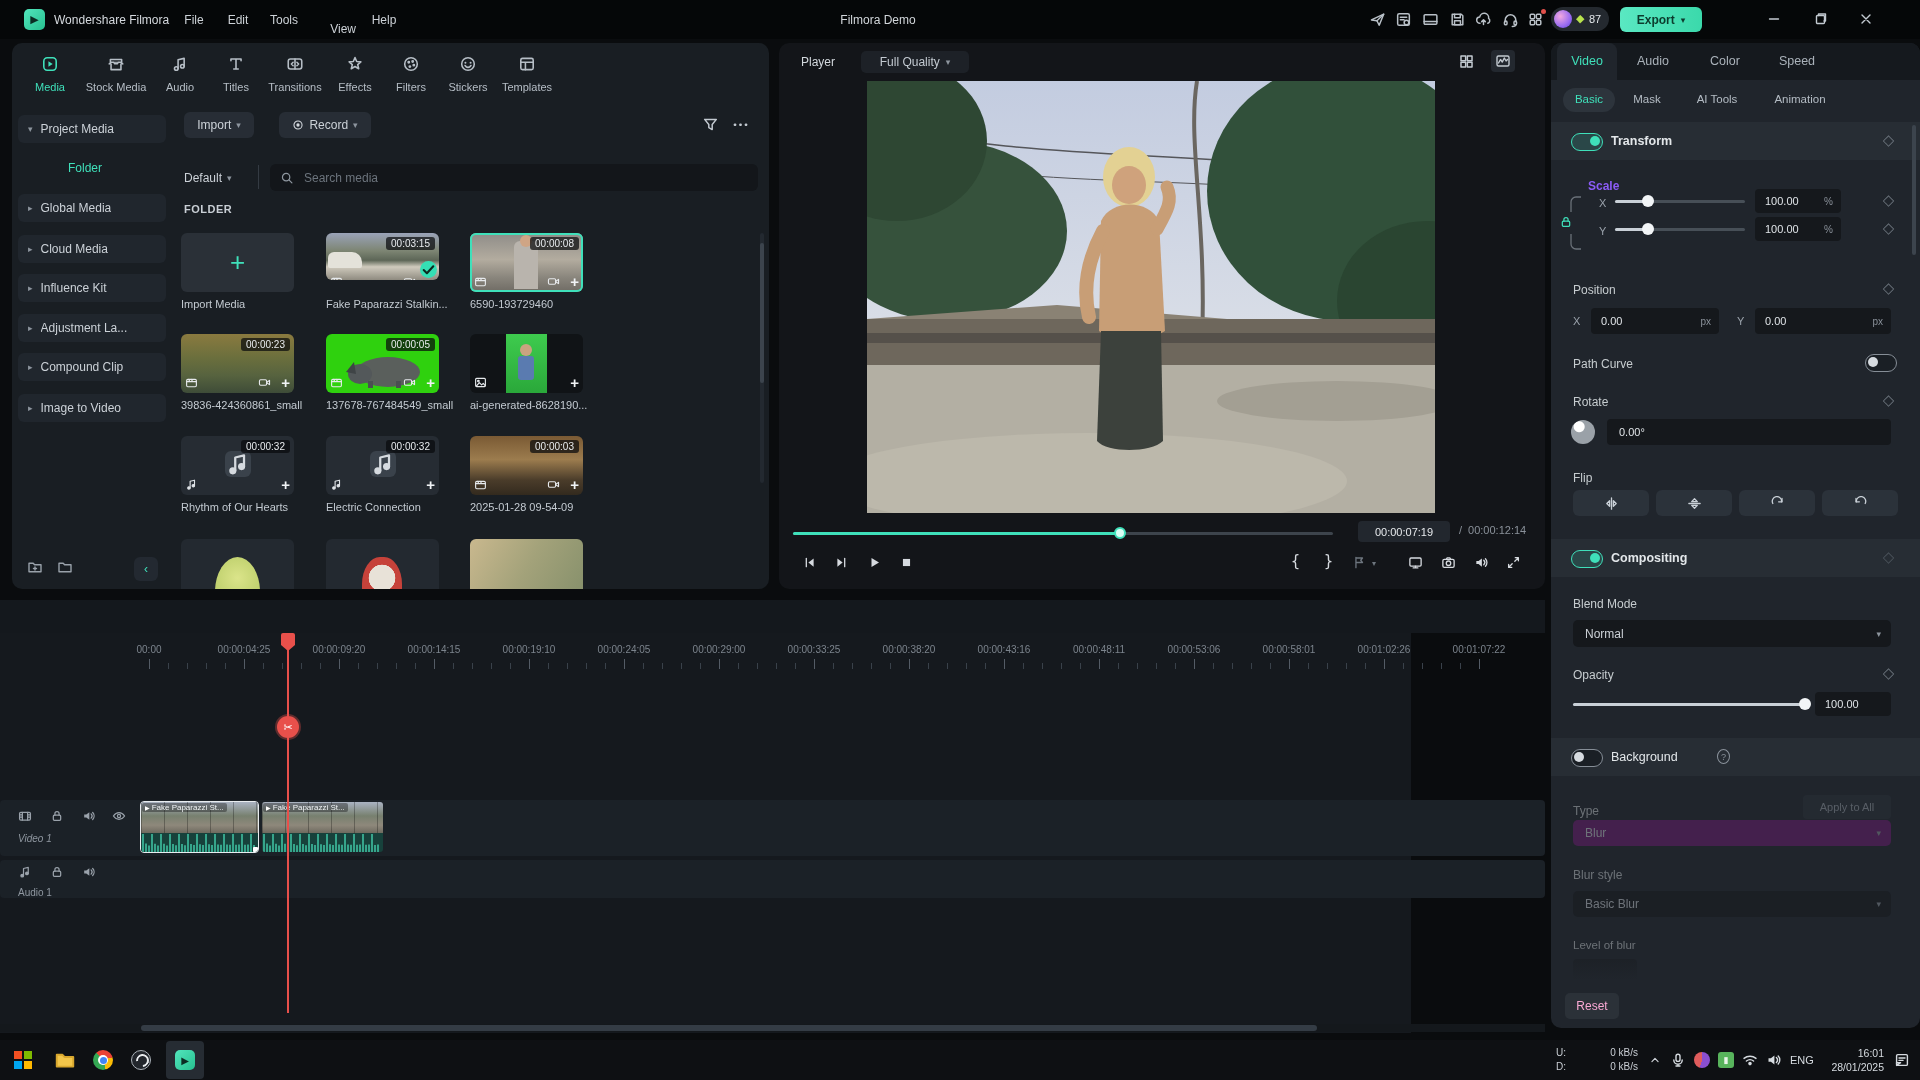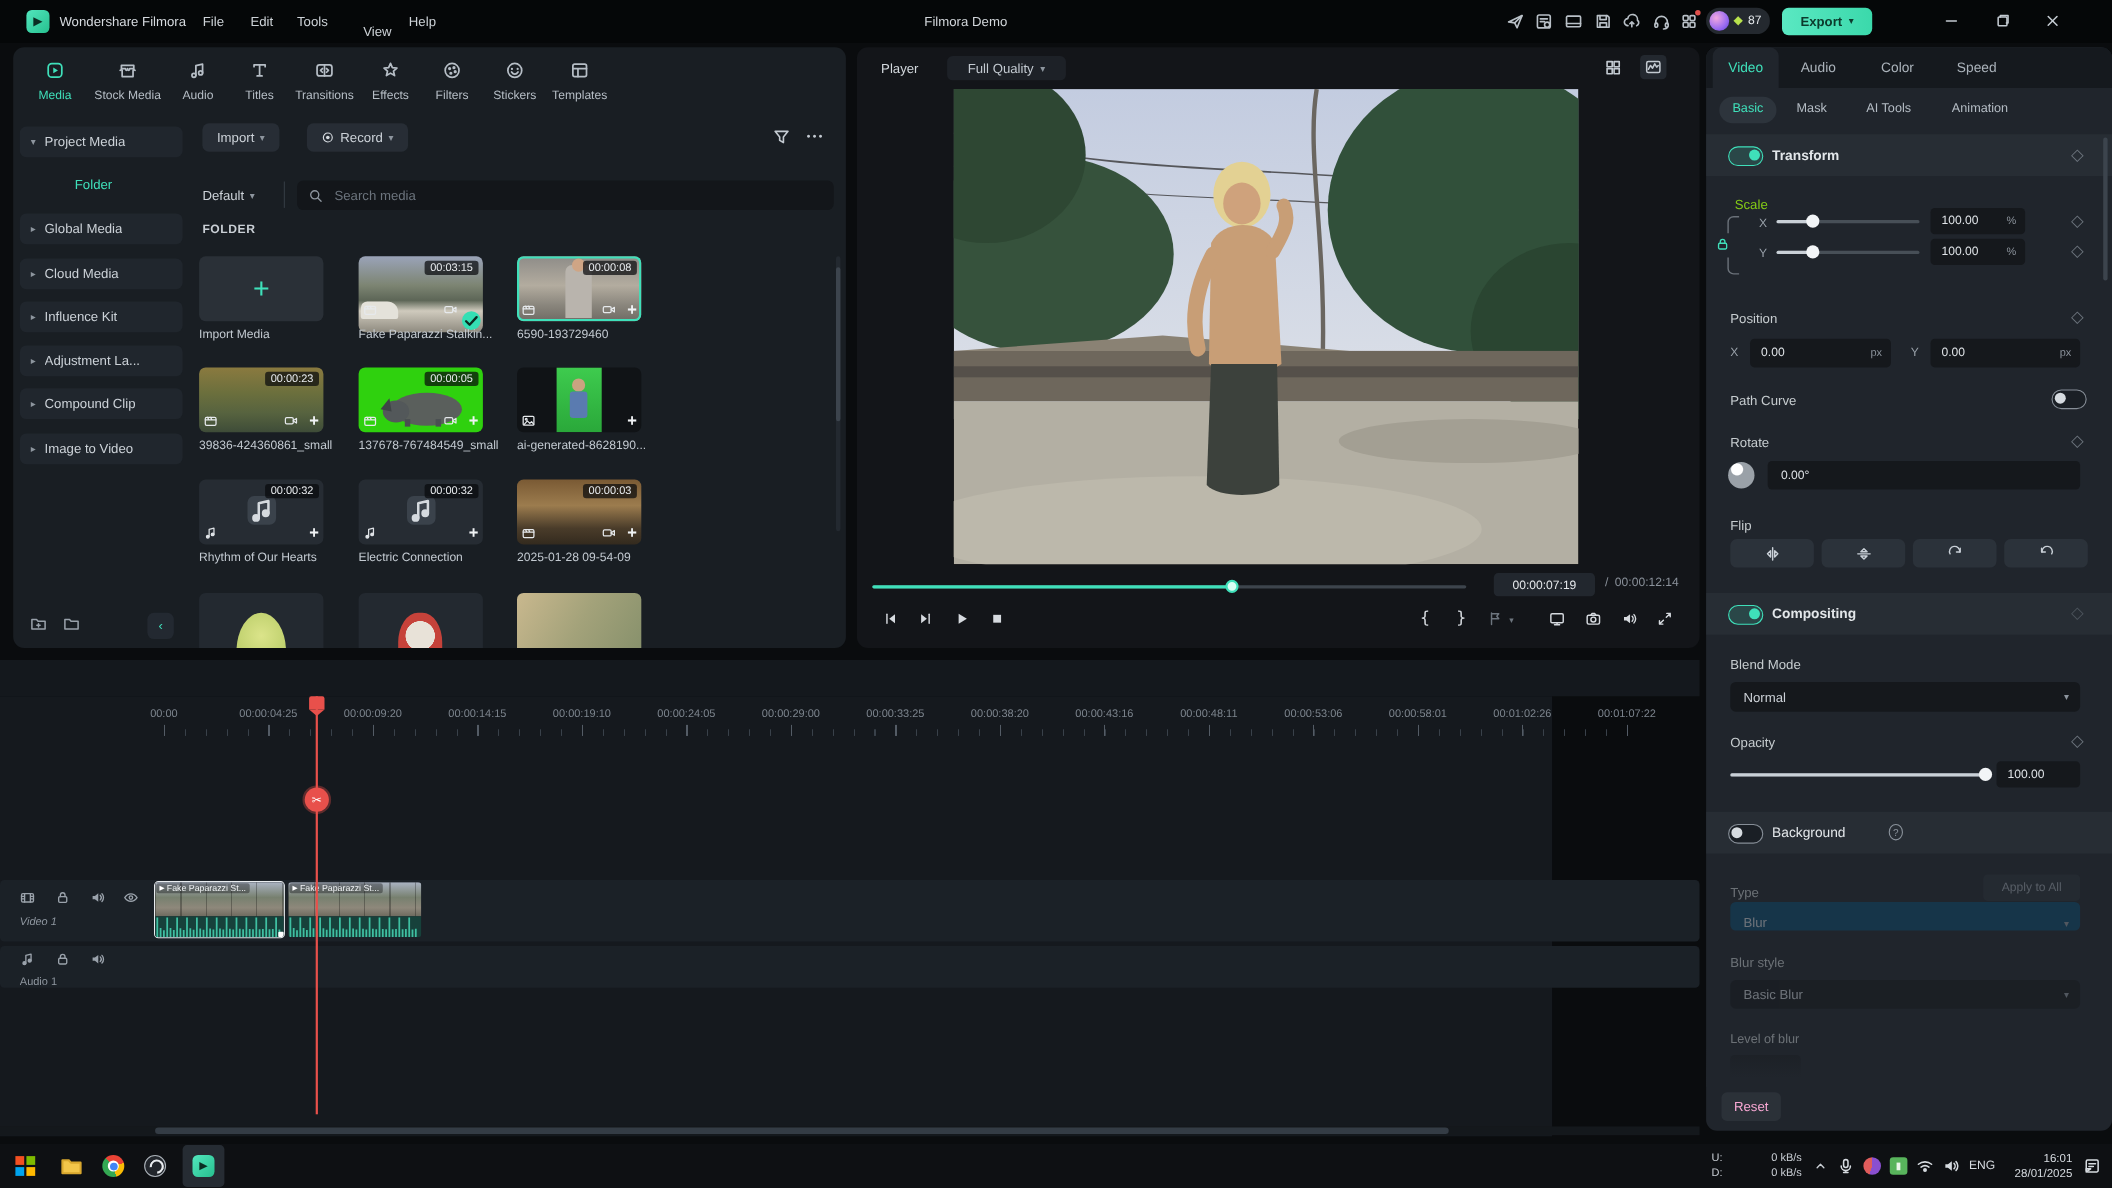--- a/index.html
+++ b/index.html
@@ -264,21 +264,21 @@
             <path d="M10.2 10.2 13.6 13.6"></path>
           </svg>
         </span>
   <input style="margin-left: 8px; width: 440px; font-size: 12px; color: rgb(204, 210, 216);" placeholder="Search media">
       </div>
       <div class="abs ellip" style="left:172px;top:160px;width:100px;font-size:11px;color:#c9cfd5;font-weight:bold;letter-spacing:.5px">FOLDER</div>
       <div class="abs" style="left:169px;top:190px;width:113px;height:59px;border-radius:6px;background:#2a3037;display:flex;align-items:center;justify-content:center">
         <span style="font-size:26px;font-weight:300;color:#3fe0ba">+</span>
       </div>
       <div class="abs ellip" style="left:169px;top:255px;width:142px;font-size:11px;color:#c3cad1">Import Media</div>
-      <div class="abs" style="left:314px;top:190px;width:113px;height:69px;border-radius:6px;overflow:hidden;background:linear-gradient(180deg,#9aa3b8 0%,#7d8573 38%,#5d6657 58%,#cfcabd 72%,#8f8b80 100%);text-align:center;">
+      <div class="abs" style="left:314px;top:190px;width:113px;height:47px;border-radius:6px;overflow:hidden;background:linear-gradient(180deg,#9aa3b8 0%,#7d8573 38%,#5d6657 58%,#cfcabd 72%,#8f8b80 100%);text-align:center;">
         <div class="abs" style="left:2px;bottom:12px;width:34px;height:16px;border-radius:6px 10px 2px 2px;background:#e4e2da"></div>
         <div class="abs" style="right:4px;top:4px;background:rgba(8,10,12,.72);border-radius:3px;padding:1px 5px;font-size:10px;color:#e8ebee">00:03:15</div>
         <div class="abs" style="left:4px;top:42px;width:13px;height:13px;display:flex;align-items:center;justify-content:center;color:#e6e9ec;">
           <svg viewBox="0 0 16 16" width="100%" height="100%" fill="none" stroke="currentColor" stroke-width="1.4" stroke-linecap="round" stroke-linejoin="round" style="display:block">
             <rect x="2" y="4.2" width="12" height="9" rx="1.5"></rect>
             <path d="M2 7h12M4.6 4.2 6 7M8 4.2 9.4 7"></path>
           </svg>
         </div>
         <div class="abs" style="left:77px;top:42px;width:13px;height:13px;display:flex;align-items:center;justify-content:center;color:#e6e9ec;">
           <svg viewBox="0 0 16 16" width="100%" height="100%" fill="none" stroke="currentColor" stroke-width="1.4" stroke-linecap="round" stroke-linejoin="round" style="display:block">
@@ -572,21 +572,21 @@
       <div class="abs" style="left:126px;top:50px;width:80px;text-align:center;font-size:11.5px;color:#b4bcc4">AI Tools</div>
       <div class="abs" style="left:209px;top:50px;width:80px;text-align:center;font-size:11.5px;color:#b4bcc4">Animation</div>
       <div class="abs" style="left:0px;top:79px;width:369px;height:38px;background:#272d34"></div>
       <div class="abs" style="left:20px;top:90px;width:30px;height:16px;border-radius:9px;border:1.5px solid #3fe0ba;background:rgba(63,224,186,.15)">
         <div class="abs" style="top:1.5px;right:2px;width:10px;height:10px;border-radius:50%;background:#3fe0ba"></div>
       </div>
       <div class="abs ellip" style="left:60px;top:91px;width:120px;font-size:12.5px;color:#e3e7ea;font-weight:bold">Transform</div>
       <div class="abs" style="left:330px;top:90px;width:15px;height:15px;display:flex;align-items:center;justify-content:center;color:#6c747d;">
         <span style="font-size:15px;line-height:1;font-family:'DejaVu Sans',sans-serif">◇</span>
       </div>
-      <div class="abs ellip" style="left:26px;top:136px;width:80px;font-size:12px;color:#84cc16;">Scale</div>
+      <div class="abs ellip" style="left:37px;top:136px;width:80px;font-size:12px;color:#8b5cf6;font-weight:bold;">Scale</div>
       <svg class="abs" width="18" height="56" viewBox="0 0 18 56" style="left:14px;top:152px" fill="none" stroke="#6a7179" stroke-width="1.3">
         <path d="M16 2h-5a5 5 0 00-5 5v10M16 54h-5a5 5 0 01-5-5V39"></path>
       </svg>
       <div class="abs" style="left:8px;top:172px;width:14px;height:14px;display:flex;align-items:center;justify-content:center;color:#3fe0ba;">
         <svg viewBox="0 0 16 16" width="100%" height="100%" fill="none" stroke="currentColor" stroke-width="1.4" stroke-linecap="round" stroke-linejoin="round" style="display:block">
           <rect x="3.8" y="7" width="8.4" height="6" rx="1.2"></rect>
           <path d="M5.6 7V5.4a2.4 2.4 0 014.8 0V7"></path>
         </svg>
       </div>
       <div class="abs ellip" style="left:48px;top:154px;width:12px;font-size:11px;color:#9aa2ab;">X</div>
@@ -703,21 +703,21 @@
       </div>
       <div class="abs ellip" style="left:60px;top:707px;width:110px;font-size:12.5px;color:#e3e7ea;font-weight:normal">Background</div>
       <div class="abs" style="left:166px;top:707px;width:13px;height:13px;display:flex;align-items:center;justify-content:center;color:#8a929b;">
         <span style="display:inline-flex;width:13px;height:13px;border:1px solid currentColor;border-radius:50%;align-items:center;justify-content:center;font-size:9.1px">?</span>
       </div>
       <div class="abs" style="left:0;top:733px;width:369px;height:200px;opacity:.45">
         <div class="abs ellip" style="left:22px;top:28px;width:80px;font-size:12px;color:#c6cccf;">Type</div>
         <div class="abs" style="left:252px;top:19px;width:88px;height:24px;border-radius:4px;background:#2a3139;display:flex;align-items:center;justify-content:center">
           <span style="font-size:11px;color:#9aa2ab">Apply to All</span>
         </div>
-        <div class="abs" style="left:22px;top:44px;width:318px;height:26px;border-radius:5px;background:#0c4a6e;display:flex;align-items:flex-end;justify-content:space-between">
+        <div class="abs" style="left:22px;top:44px;width:318px;height:26px;border-radius:5px;background:#701a75;display:flex;align-items:center;justify-content:space-between">
           <span style="margin-left:12px;font-size:12px;color:#ccd1d7">Blur</span>
           <span style="margin-right:10px;font-size:9px;color:#8d959e">▾</span>
         </div>
         <div class="abs ellip" style="left:22px;top:92px;width:120px;font-size:12px;color:#c6cccf;">Blur style</div>
         <div class="abs" style="left:22px;top:115px;width:318px;height:26px;border-radius:5px;background:#15181c;display:flex;align-items:center;justify-content:space-between">
           <span style="margin-left:12px;font-size:12px;color:#ccd1d7">Basic Blur</span>
           <span style="margin-right:10px;font-size:9px;color:#8d959e">▾</span>
         </div>
         <div class="abs ellip" style="left:22px;top:163px;width:120px;font-size:11.5px;color:#c6cccf;">Level of blur</div>
         <div class="abs" style="left:22px;top:183px;width:64px;height:24px;border-radius:4px;background:#15181c"></div>

